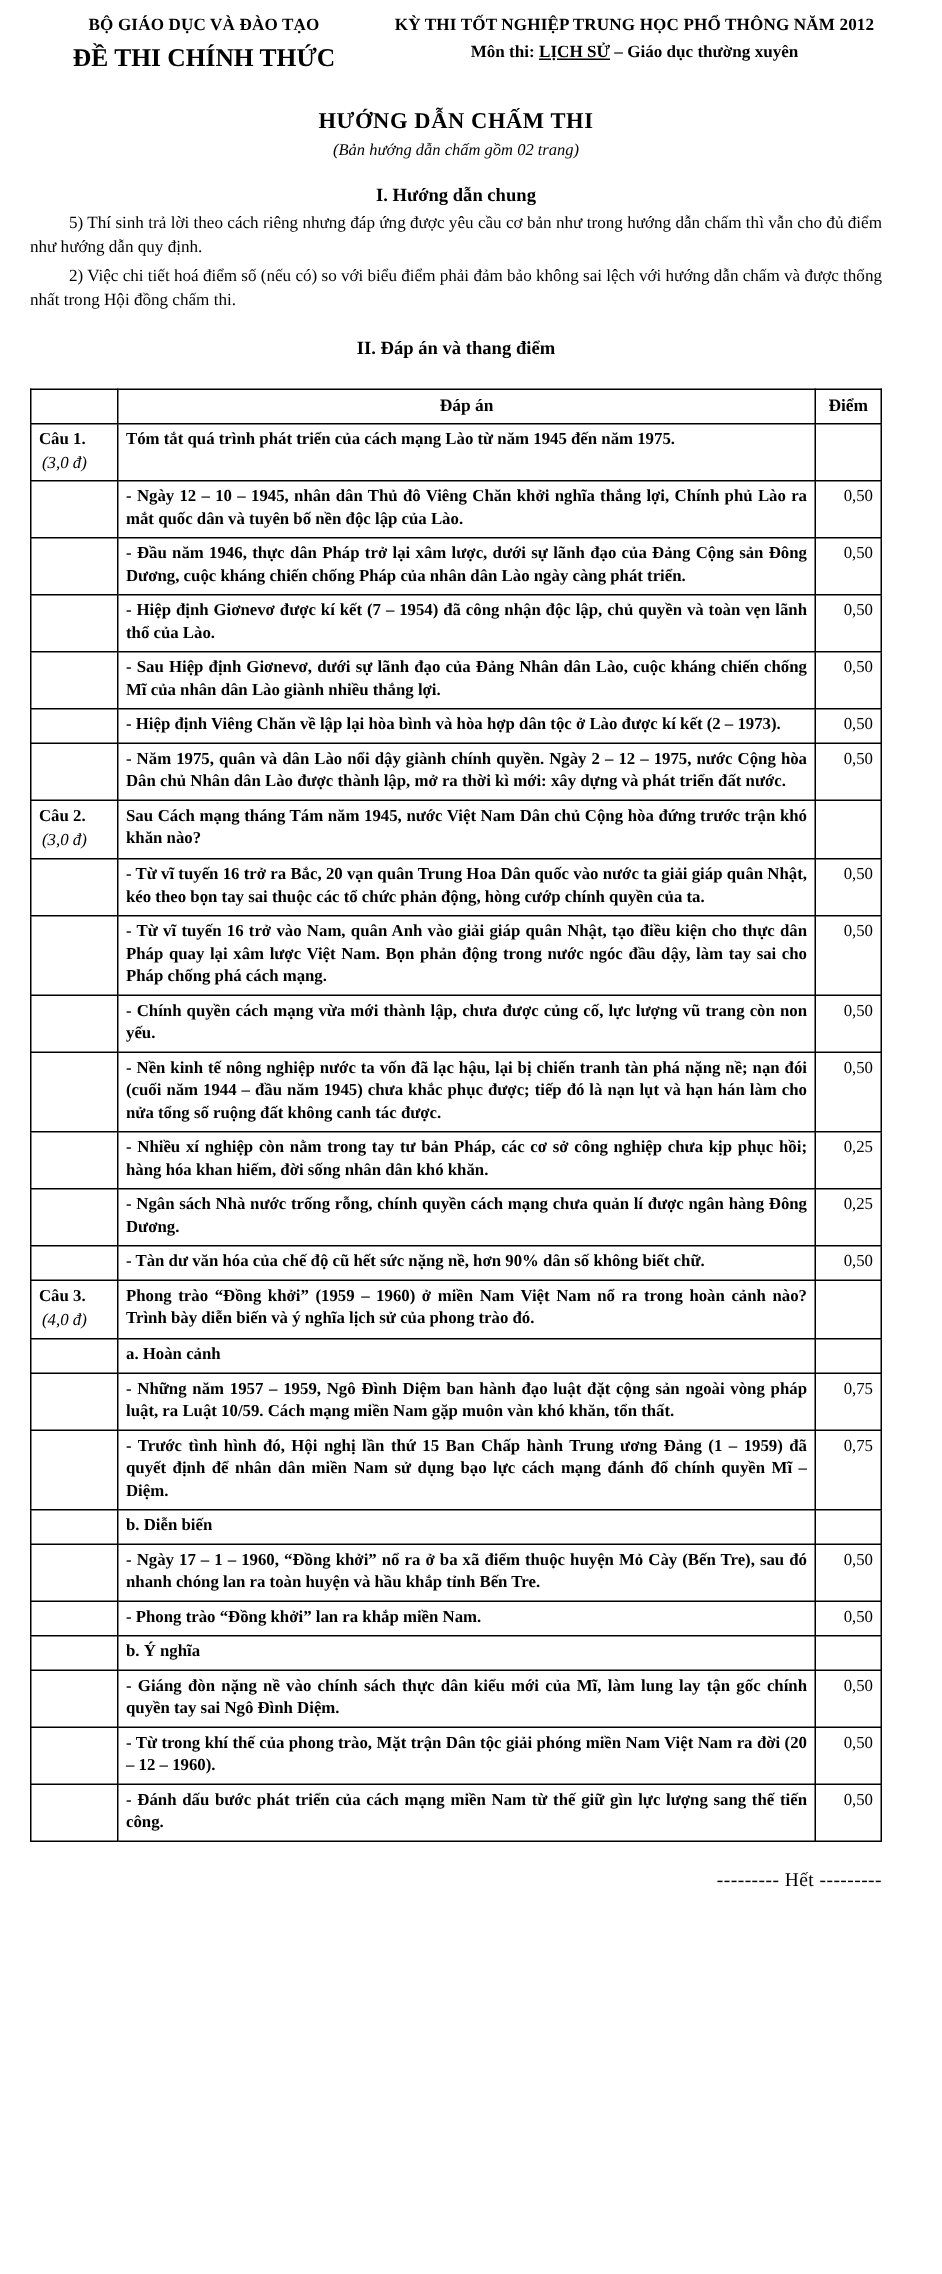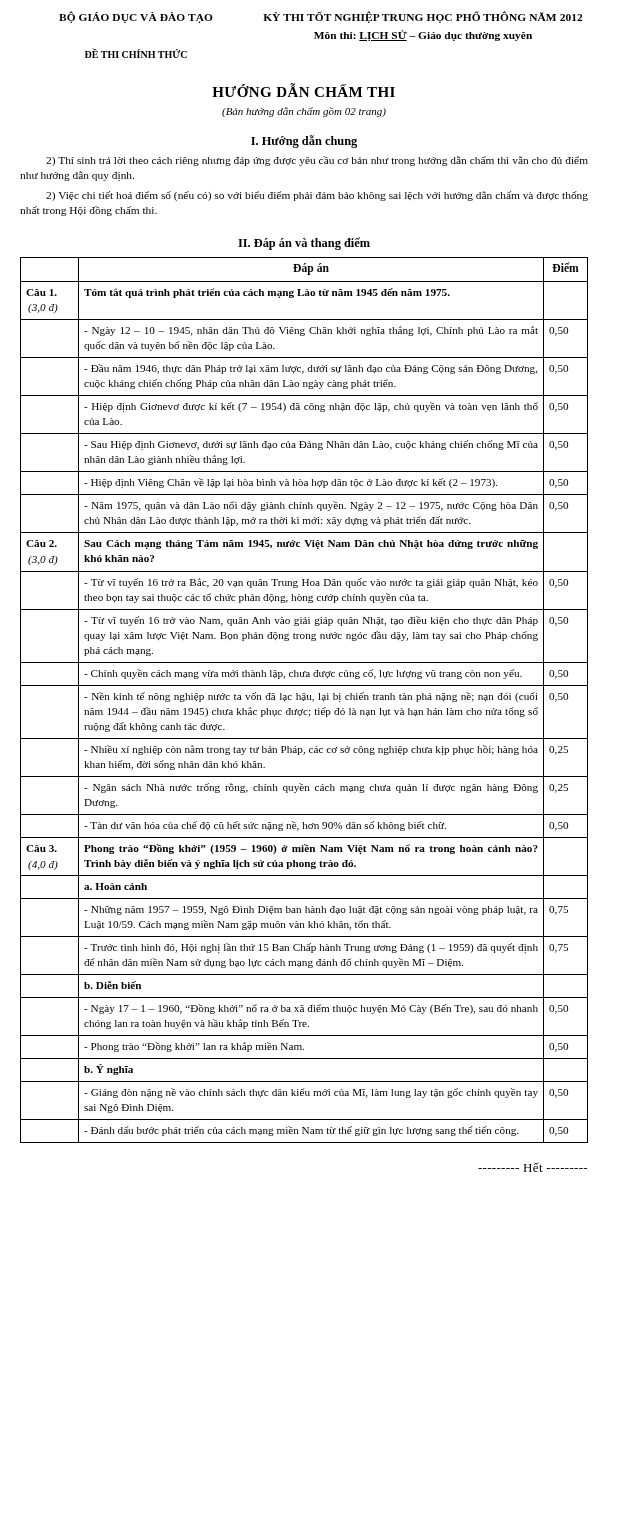--- a/index.html
+++ b/index.html
@@ -35,22 +35,22 @@
     flex: 1;
   }
   .ministry {
     font-weight: bold;
     font-size: 11.4px;
     letter-spacing: 0.1px;
     white-space: nowrap;
   }
   .official {
     font-weight: bold;
-    font-size: 10px;
-    margin-top: 23px;
+    font-size: 17px;
+    margin-top: 3px;
   }
   .exam-title {
     font-weight: bold;
     font-size: 11.4px;
     white-space: nowrap;
     letter-spacing: 0.1px;
   }
   .subject {
     font-size: 11.4px;
     margin-top: 3px;
@@ -76,21 +76,21 @@
     text-align: center;
     font-weight: bold;
     font-size: 12.4px;
     margin-top: 14px;
   }
   .sec-title2 {
     text-align: center;
     font-weight: bold;
     font-size: 12.4px;
     margin-top: 16px;
-    margin-bottom: 6px;
+    margin-bottom: 18px;
   }
   .para {
     text-align: justify;
     margin-top: 4px;
     text-indent: 26px;
     font-size: 11.4px;
     line-height: 1.36;
   }
 
   
@@ -120,24 +120,24 @@
     white-space: nowrap;
   }
   .cell-q .it {
     font-weight: normal;
     font-style: italic;
     display: block;
     margin-top: 1px;
     padding-left: 2px;
   }
   .cell-pt {
-    text-align: left;
+    text-align: right;
     vertical-align: middle;
   }
-  .ansbody { text-align: justify; line-height: 1.34; }
+  .ansbody { text-align: justify; line-height: 1.34; font-weight: bold; }
   .ansbody.bold { font-weight: bold; }
   .ansbody.bolditem { font-weight: bold; }
   .foot {
     text-align: right;
     margin-top: 16px;
     font-size: 13px;
     letter-spacing: 0.3px;
   }
 </style>
 </head>
@@ -153,21 +153,21 @@
     <div class="hdr-right">
       <div class="exam-title">KỲ THI TỐT NGHIỆP TRUNG HỌC PHỔ THÔNG NĂM 2012</div>
       <div class="subject"><span class="sb">Môn thi: </span><span class="u">LỊCH SỬ</span><span class="sb"> – Giáo dục thường xuyên</span></div>
     </div>
   </div>
 
   <div class="doc-title">HƯỚNG DẪN CHẤM THI</div>
   <div class="doc-sub">(Bản hướng dẫn chấm gồm 02 trang)</div>
 
   <div class="sec-title">I. Hướng dẫn chung</div>
-  <div class="para">2) Thí sinh trả lời theo cách riêng nhưng đáp ứng được yêu cầu cơ bản như trong hướng dẫn chấm thì vẫn cho đủ điểm như hướng dẫn quy định.</div>
+  <div class="para">5) Thí sinh trả lời theo cách riêng nhưng đáp ứng được yêu cầu cơ bản như trong hướng dẫn chấm thì vẫn cho đủ điểm như hướng dẫn quy định.</div>
   <div class="para">2) Việc chi tiết hoá điểm số (nếu có) so với biểu điểm phải đảm bảo không sai lệch với hướng dẫn chấm và được thống nhất trong Hội đồng chấm thi.</div>
 
   <div class="sec-title2">II. Đáp án và thang điểm</div>
 
   <table class="ans">
     <thead>
       <tr>
         <th class="col-q"></th>
         <th>Đáp án</th>
         <th class="col-pt">Điểm</th>
@@ -204,21 +204,21 @@
           <td class="ansbody">- Hiệp định Viêng Chăn về lập lại hòa bình và hòa hợp dân tộc ở Lào được kí kết (2 – 1973).</td>
           <td class="cell-pt">0,50</td>
         </tr>
         <tr>
           <td class="cell-q">&nbsp;</td>
           <td class="ansbody">- Năm 1975, quân và dân Lào nổi dậy giành chính quyền. Ngày 2 – 12 – 1975, nước Cộng hòa Dân chủ Nhân dân Lào được thành lập, mở ra thời kì mới: xây dựng và phát triển đất nước.</td>
           <td class="cell-pt">0,50</td>
         </tr>
         <tr>
           <td class="cell-q"><span>Câu 2.</span><span class="it">(3,0 đ)</span></td>
-          <td class="ansbody bold">Sau Cách mạng tháng Tám năm 1945, nước Việt Nam Dân chủ Nhật hòa đứng trước những khó khăn nào?</td>
+          <td class="ansbody bold">Sau Cách mạng tháng Tám năm 1945, nước Việt Nam Dân chủ Cộng hòa đứng trước trận khó khăn nào?</td>
           <td class="cell-pt">&nbsp;</td>
         </tr>
         <tr>
           <td class="cell-q">&nbsp;</td>
           <td class="ansbody">- Từ vĩ tuyến 16 trở ra Bắc, 20 vạn quân Trung Hoa Dân quốc vào nước ta giải giáp quân Nhật, kéo theo bọn tay sai thuộc các tổ chức phản động, hòng cướp chính quyền của ta.</td>
           <td class="cell-pt">0,50</td>
         </tr>
         <tr>
           <td class="cell-q">&nbsp;</td>
           <td class="ansbody">- Từ vĩ tuyến 16 trở vào Nam, quân Anh vào giải giáp quân Nhật, tạo điều kiện cho thực dân Pháp quay lại xâm lược Việt Nam. Bọn phản động trong nước ngóc đầu dậy, làm tay sai cho Pháp chống phá cách mạng.</td>
@@ -289,20 +289,25 @@
           <td class="ansbody bolditem">b. Ý nghĩa</td>
           <td class="cell-pt">&nbsp;</td>
         </tr>
         <tr>
           <td class="cell-q">&nbsp;</td>
           <td class="ansbody">- Giáng đòn nặng nề vào chính sách thực dân kiểu mới của Mĩ, làm lung lay tận gốc chính quyền tay sai Ngô Đình Diệm.</td>
           <td class="cell-pt">0,50</td>
         </tr>
         <tr>
           <td class="cell-q">&nbsp;</td>
+          <td class="ansbody">- Từ trong khí thế của phong trào, Mặt trận Dân tộc giải phóng miền Nam Việt Nam ra đời (20 – 12 – 1960).</td>
+          <td class="cell-pt">0,50</td>
+        </tr>
+        <tr>
+          <td class="cell-q">&nbsp;</td>
           <td class="ansbody">- Đánh dấu bước phát triển của cách mạng miền Nam từ thế giữ gìn lực lượng sang thế tiến công.</td>
           <td class="cell-pt">0,50</td>
         </tr>
       </tbody>
   </table>
 
   <div class="foot">--------- Hết ---------</div>
 </div>
 
 </body></html>

